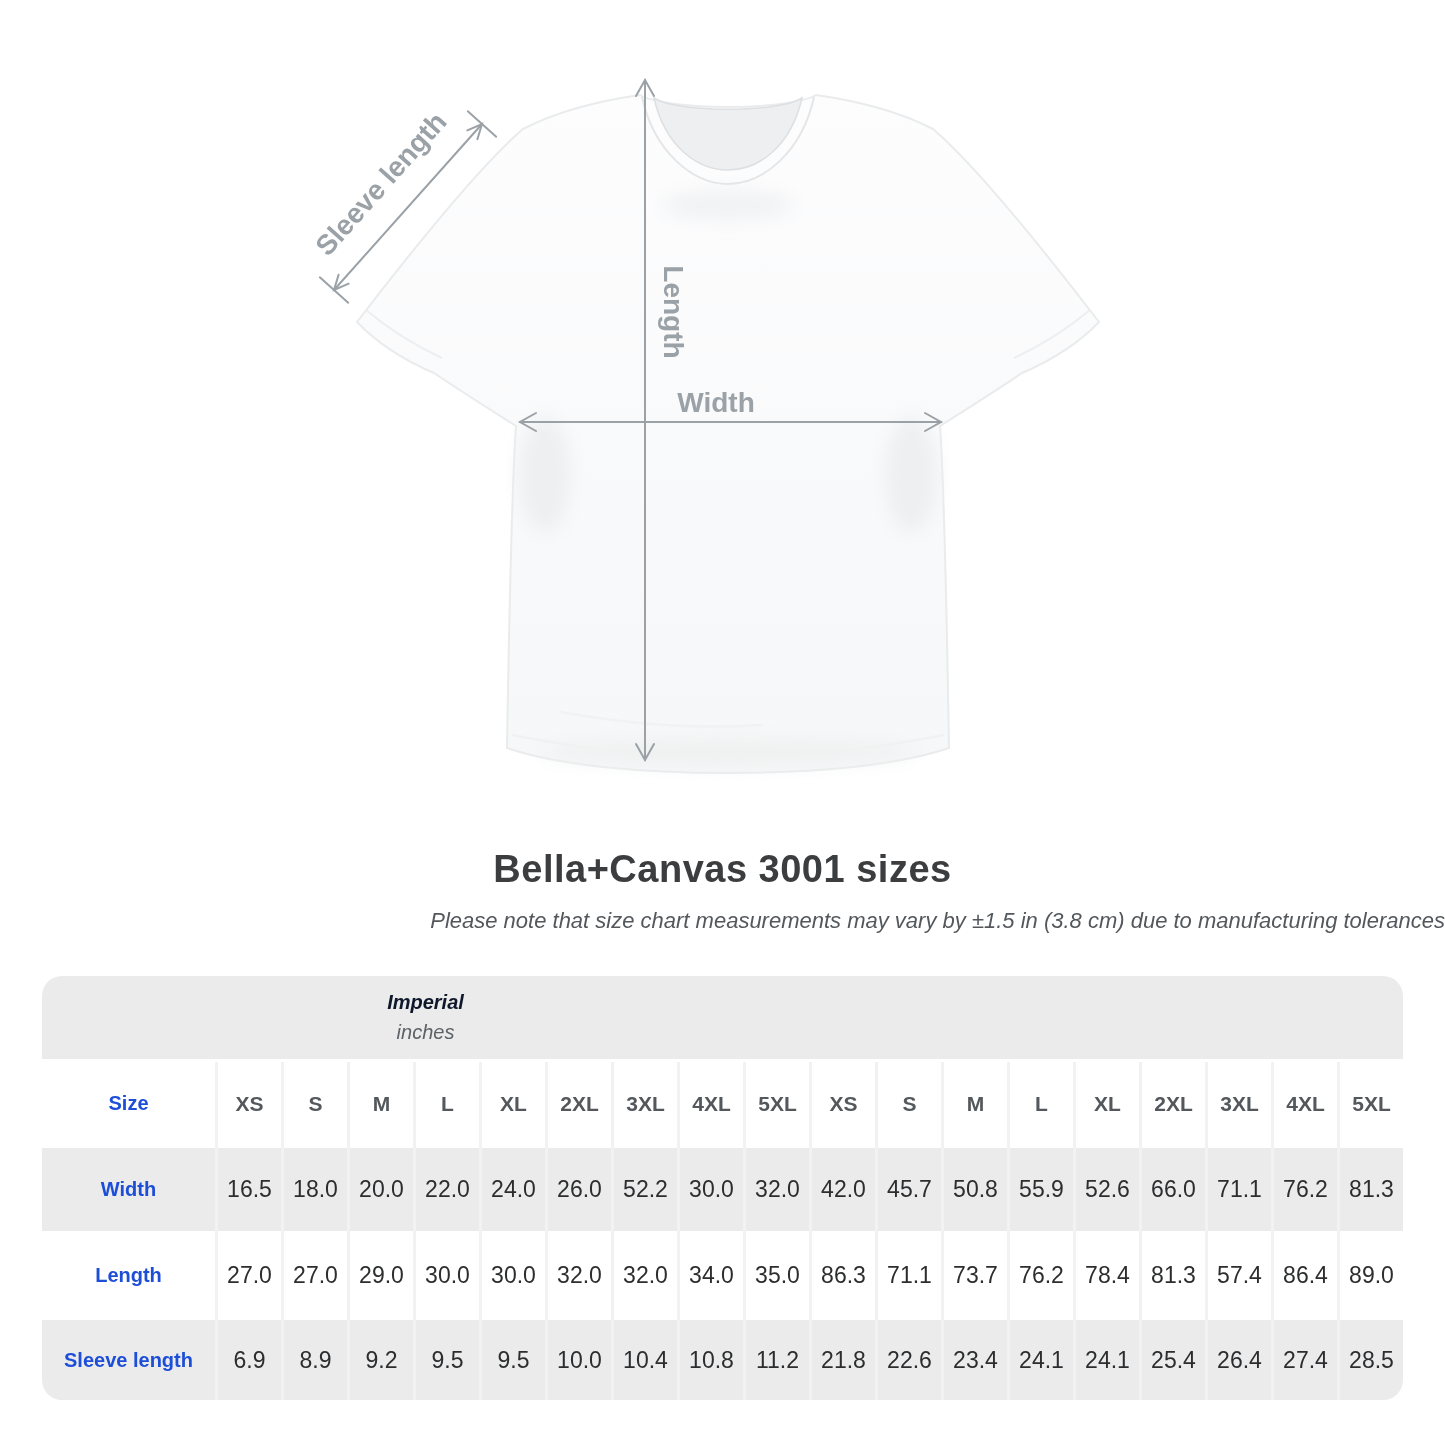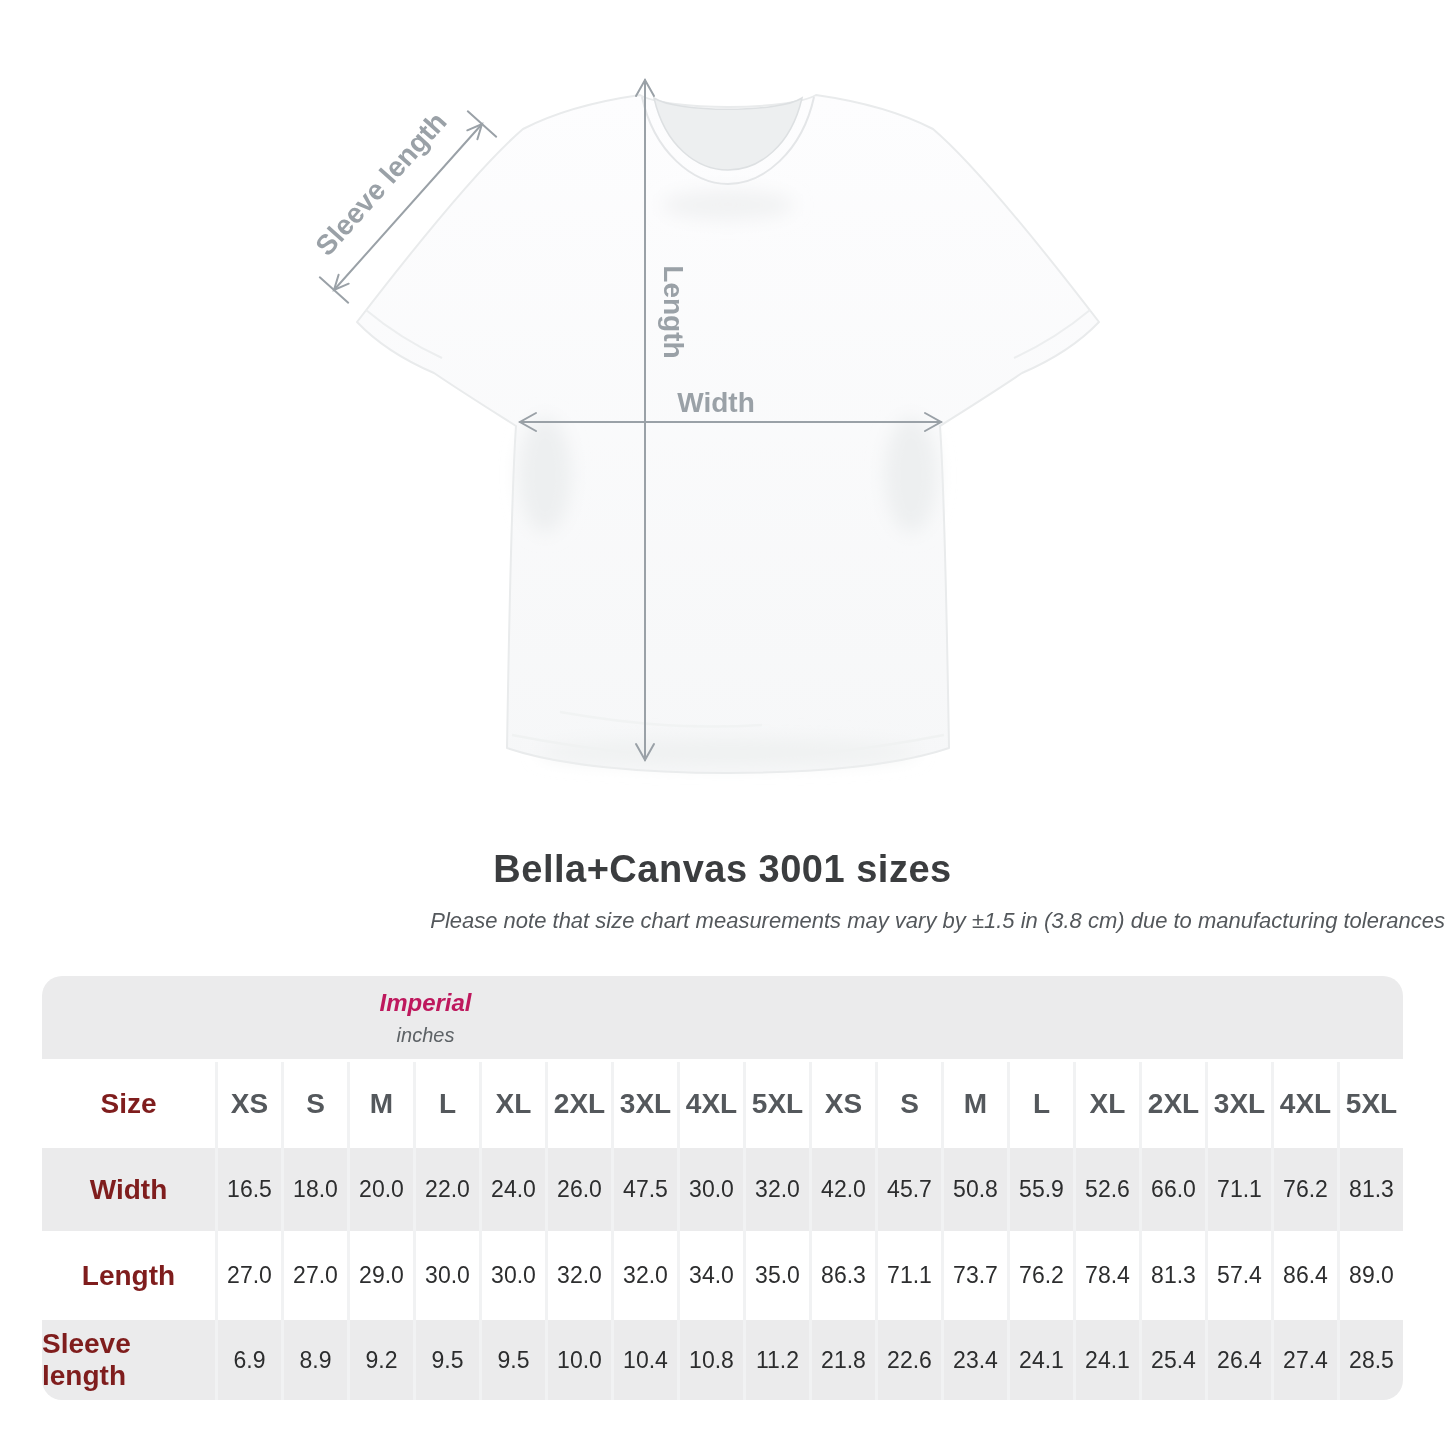--- a/index.html
+++ b/index.html
@@ -23,35 +23,35 @@
     position:absolute; left:42px; top:976px; width:1361px;
     border-radius:20px; overflow:hidden;
   }
   .band { position:relative; height:83px; background:#ebebec; margin-bottom:3px; }
   .band .group {
     position:absolute; top:0; height:100%;
     display:flex; flex-direction:column; justify-content:center; align-items:center;
   }
   .group-imperial { left:0; width:767px; }
   .group-metric  { left:767px; width:594px; }
-  .g-label { font-size:24px; font-weight:bold; font-style:italic; color:#be185d; }
+  .g-label { font-size:20px; font-weight:bold; font-style:italic; color:#0f172a; }
   .g-unit  { font-size:20px; font-style:italic; color:#5d6266; margin-top:7px; }
 
   .tbody { position:relative; }
   .stripes {
     position:absolute; left:173px; right:0; top:0; bottom:0;
     background:repeating-linear-gradient(90deg,#f1f2f3 0px,#f1f2f3 3px,#ffffff 3px,#ffffff 66px);
   }
   .row { position:relative; display:flex; column-gap:3px; margin-bottom:3px; }
   .row:last-child { margin-bottom:0; }
   .c { height:83px; display:flex; align-items:center; justify-content:center; }
   .row-last .c { height:80px; }
-  .c-label { width:173px; font-size:28px; font-weight:bold; color:#7f1d1d; }
+  .c-label { width:173px; font-size:20px; font-weight:bold; color:#1d4ed8; }
   .c-val   { width:63px;  font-size:23px; color:#2c2d2e; }
-  .r-head .c-val { font-size:28px; font-weight:bold; color:#54585c; }
+  .r-head .c-val { font-size:21px; font-weight:bold; color:#54585c; }
   .r-white .c { background:#ffffff; }
   .r-gray  .c { background:#ebebec; }
 </style>
 </head>
 <body>
 
 <div class="canvas">
 
   <svg class="diagram-svg" width="1445" height="840" viewBox="0 0 1445 840">
     <defs>
@@ -165,21 +165,21 @@
       </div>
 
       <div class="row r-gray">
         <div class="c c-label">Width</div>
         <div class="c c-val">16.5</div>
         <div class="c c-val">18.0</div>
         <div class="c c-val">20.0</div>
         <div class="c c-val">22.0</div>
         <div class="c c-val">24.0</div>
         <div class="c c-val">26.0</div>
-        <div class="c c-val">47.5</div>
+        <div class="c c-val">52.2</div>
         <div class="c c-val">30.0</div>
         <div class="c c-val">32.0</div>
         <div class="c c-val">42.0</div>
         <div class="c c-val">45.7</div>
         <div class="c c-val">50.8</div>
         <div class="c c-val">55.9</div>
         <div class="c c-val">52.6</div>
         <div class="c c-val">66.0</div>
         <div class="c c-val">71.1</div>
         <div class="c c-val">76.2</div>

